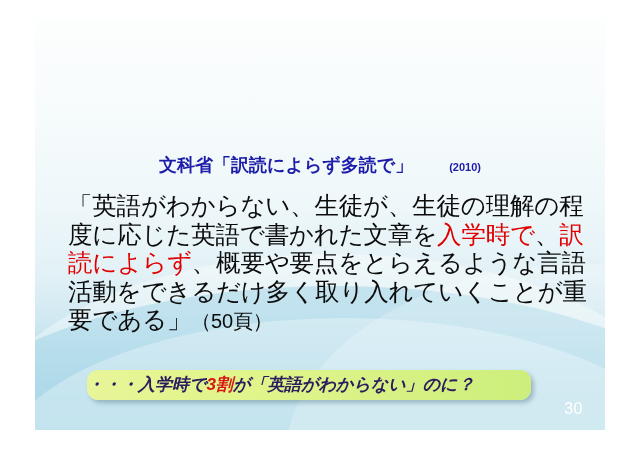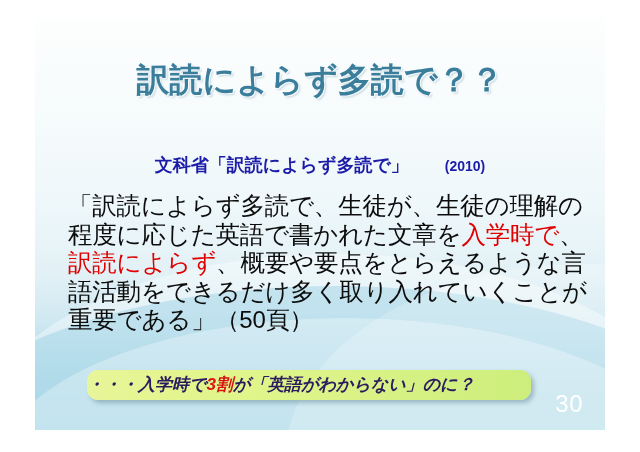--- a/index.html
+++ b/index.html
@@ -99,38 +99,38 @@
     top: 138px;
     width: 570px;
     text-align: center;
     font-size: 18px;
     font-weight: bold;
     color: #1c1ca8;
     white-space: nowrap;
     line-height: 1;
   }
   #subtitle .year {
-    font-size: 14px;
+    font-size: 11px;
     font-weight: bold;
     margin-left: 36px;
   }
 
   #quote {
     position: absolute;
     left: 33px;
     top: 174px;
     width: 520px;
     font-size: 24.5px;
     line-height: 28.5px;
     color: #0c0c0c;
     font-weight: normal;
     letter-spacing: -0.2px;
   }
   #quote .hl { color: #e00000; }
-  #quote .pg { font-size: 24px; margin-top: 29px; }
+  #quote .pg { font-size: 20px; margin-top: 29px; }
 
   #callout {
     position: absolute;
     left: 52px;
     top: 352px;
     width: 444px;
     height: 30px;
     line-height: 30px;
     background: linear-gradient(to right,
                 #e8f59a 0%,
@@ -147,46 +147,45 @@
     color: #2a1a5e;
     white-space: nowrap;
     border-radius: 11px;
   }
   #callout .hl { color: #d81414; }
 
   #pagenum {
     position: absolute;
     right: 22px;
     bottom: 12px;
-    font-size: 24px;
+    font-size: 16px;
     color: #ffffff;
     font-weight: normal;
     letter-spacing: 0.5px;
   }
 </style>
 </head>
 <body>
 
 <div id="slide">
 
   <div class="wave wave-a"></div>
   <div class="wave wave-b"></div>
   <div class="wave wave-c"></div>
   <div class="wave wave-d"></div>
 
   <div id="content">
 
-    <div id="title">訳読によらず多読で？？</div>
 
     <div id="subtitle">
       <span>文科省「訳読によらず多読で」</span><span class="year">(2010)</span>
     </div>
 
     <div id="quote">
-      <span>「訳読によらず多読で、生徒が、生徒の理解の程度に応じた英語で書かれた文章を</span><span class="hl">入学時で</span><span>、</span><span class="hl">訳読によらず</span><span>、概要や要点をとらえるような言語活動をできるだけ多く取り入れていくことが重要である」</span><span class="pg">（50頁）</span>
+      <span>「英語がわからない、生徒が、生徒の理解の程度に応じた英語で書かれた文章を</span><span class="hl">入学時で</span><span>、</span><span class="hl">訳読によらず</span><span>、概要や要点をとらえるような言語活動をできるだけ多く取り入れていくことが重要である」</span><span class="pg">（50頁）</span>
     </div>
 
     <div id="callout">
       <span>・・・入学時で</span><span class="hl">3割</span><span>が「英語がわからない」のに？</span>
     </div>
 
     <div id="pagenum">30</div>
 
   </div>
 </div>

